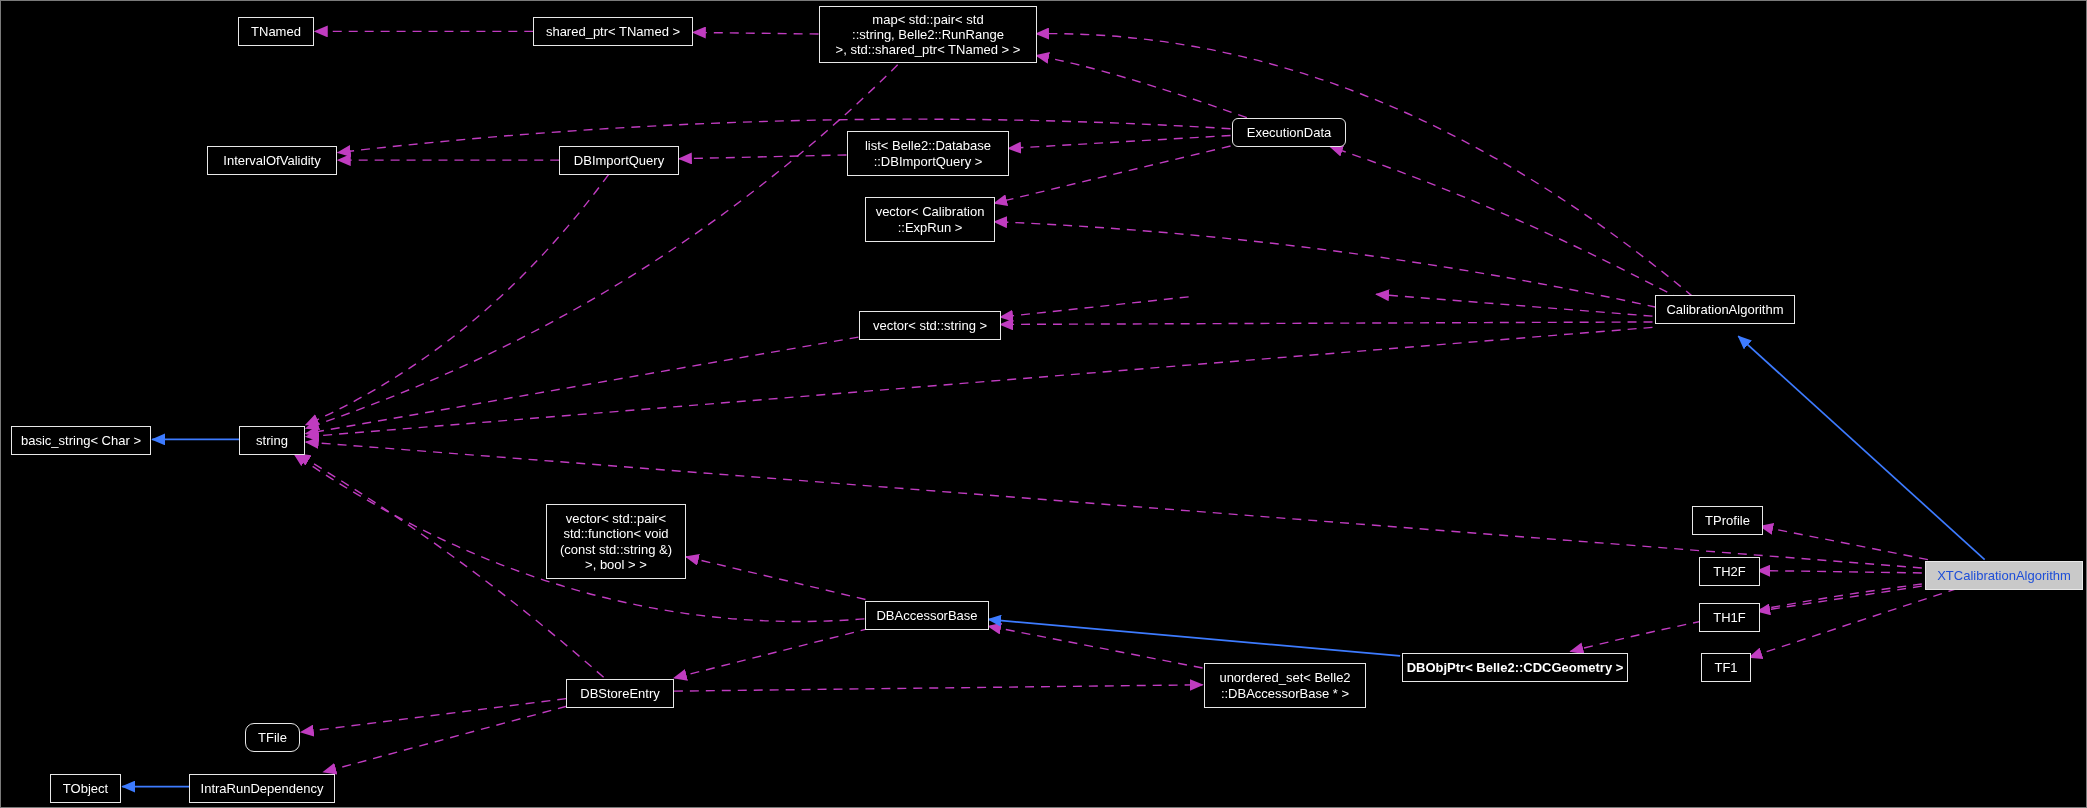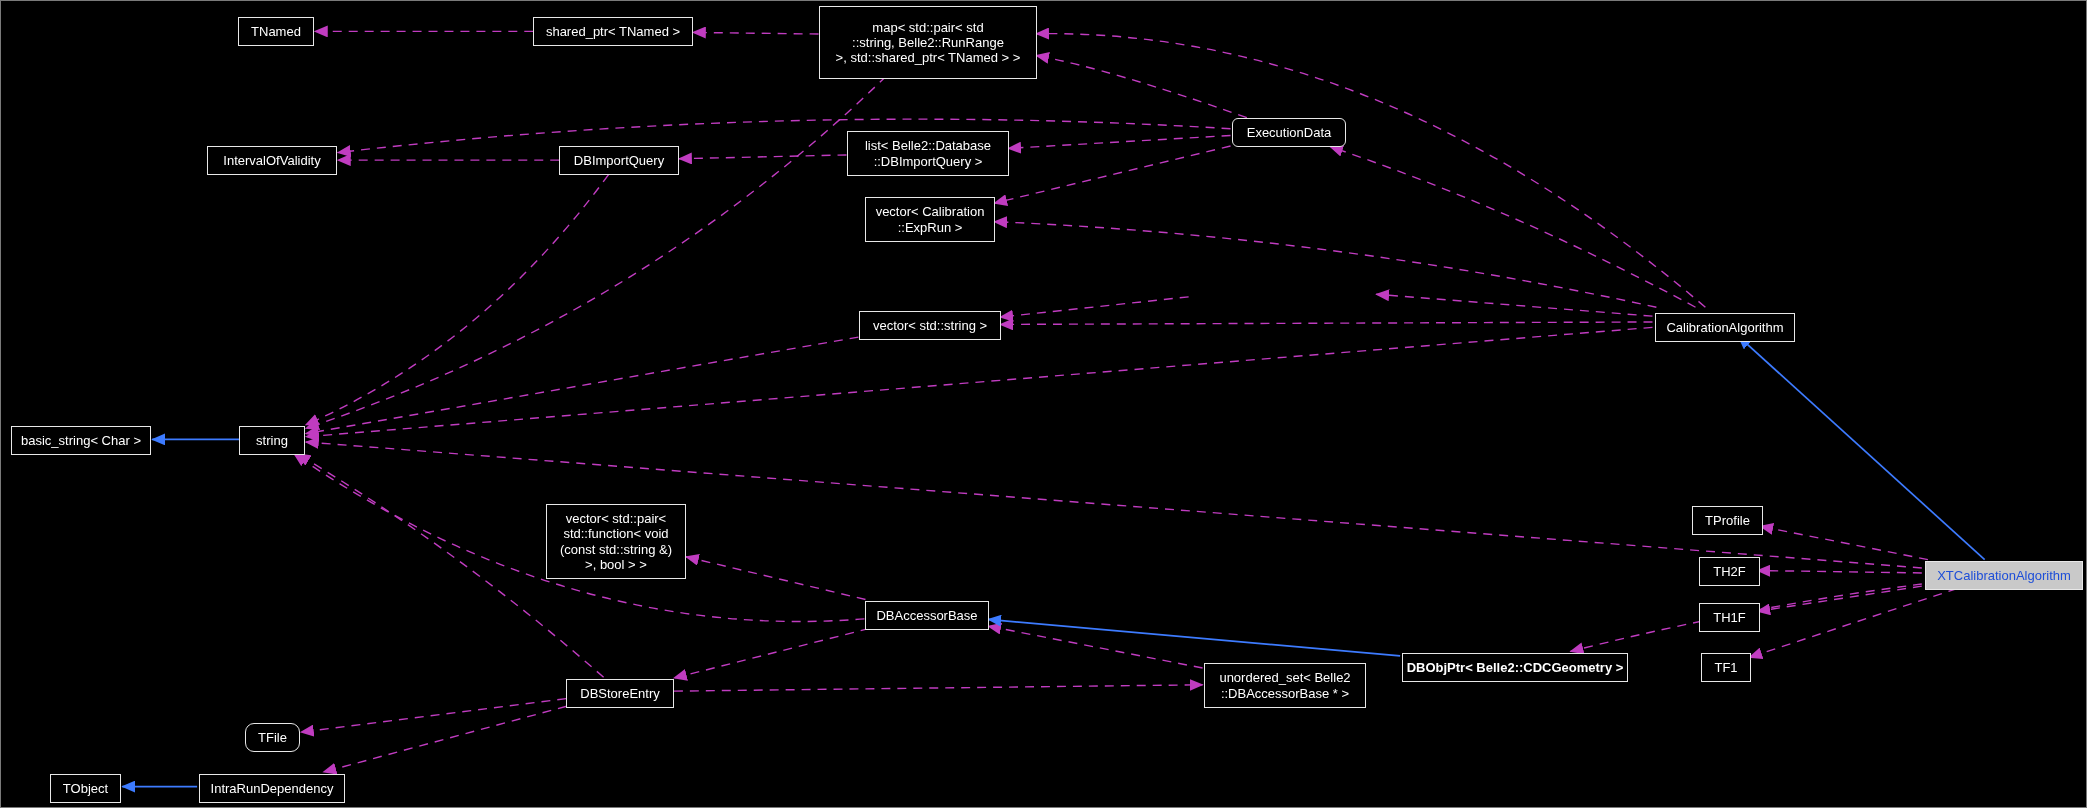--- a/index.html
+++ b/index.html
@@ -60,45 +60,45 @@
       <path d="M565,699.3374100719425 L299,733.0179856115108" fill="none" stroke="#c03cc0" stroke-width="1.4" stroke-dasharray="9,7" marker-end="url(#m-uses)"></path>
       <path d="M565.4263157894737,707 L321.5736842105263,773" fill="none" stroke="#c03cc0" stroke-width="1.4" stroke-dasharray="9,7" marker-end="url(#m-uses)"></path>
       <path d="M238,439.5 L150,439.5" fill="none" stroke="#3d7bff" stroke-width="1.7" marker-end="url(#m-inh)"></path>
       <path d="M1987.009881422925,560 L1739.990118577075,336" fill="none" stroke="#3d7bff" stroke-width="1.7" marker-end="url(#m-inh)"></path>
       <path d="M1401,656.5068027210884 L988,619.9829931972789" fill="none" stroke="#3d7bff" stroke-width="1.7" marker-end="url(#m-inh)"></path>
       <path d="M195,787.5 L120,787.5" fill="none" stroke="#3d7bff" stroke-width="1.7" marker-end="url(#m-inh)"></path>
     </svg>
   <div id="node-layer">
       <div class="node" style="left: 237px; top: 16px; width: 76px; height: 29px;">TNamed</div>
       <div class="node" style="left: 532px; top: 16px; width: 160px; height: 29px;">shared_ptr&lt; TNamed &gt;</div>
-      <div class="node" style="left: 818px; top: 5px; width: 218px; height: 73px;">map&lt; std::pair&lt; std
+      <div class="node" style="left: 818px; top: 5px; width: 218px; height: 57px;">map&lt; std::pair&lt; std
 ::string, Belle2::RunRange
  &gt;, std::shared_ptr&lt; TNamed &gt; &gt;</div>
       <div class="node" style="left: 1231px; top: 117px; width: 114px; height: 29px; border-radius: 6px;">ExecutionData</div>
       <div class="node" style="left: 206px; top: 145px; width: 130px; height: 29px;">IntervalOfValidity</div>
       <div class="node" style="left: 558px; top: 145px; width: 120px; height: 29px;">DBImportQuery</div>
       <div class="node" style="left: 846px; top: 130px; width: 162px; height: 45px;">list&lt; Belle2::Database
 ::DBImportQuery &gt;</div>
       <div class="node" style="left: 864px; top: 196px; width: 130px; height: 45px;">vector&lt; Calibration
 ::ExpRun &gt;</div>
       <div class="node" style="left: 858px; top: 310px; width: 142px; height: 29px;">vector&lt; std::string &gt;</div>
-      <div class="node" style="left: 1654px; top: 312px; width: 140px; height: 29px;">CalibrationAlgorithm</div>
+      <div class="node" style="left: 1654px; top: 294px; width: 140px; height: 29px;">CalibrationAlgorithm</div>
       <div class="node" style="left: 10px; top: 425px; width: 140px; height: 29px;">basic_string&lt; Char &gt;</div>
       <div class="node" style="left: 238px; top: 425px; width: 66px; height: 29px;">string</div>
       <div class="node" style="left: 545px; top: 503px; width: 140px; height: 75px;">vector&lt; std::pair&lt;
  std::function&lt; void
 (const std::string &amp;)
  &gt;, bool &gt; &gt;</div>
       <div class="node" style="left: 1691px; top: 505px; width: 71px; height: 29px;">TProfile</div>
       <div class="node" style="left: 1698px; top: 556px; width: 61px; height: 29px; text-align: right;">TH2F</div>
       <div class="node main" style="left: 1924px; top: 560px; width: 158px; height: 29px;">XTCalibrationAlgorithm</div>
       <div class="node" style="left: 1698px; top: 602px; width: 61px; height: 29px;">TH1F</div>
       <div class="node" style="left: 1700px; top: 652px; width: 50px; height: 29px; text-align: right;">TF1</div>
       <div class="node" style="left: 864px; top: 600px; width: 124px; height: 29px;">DBAccessorBase</div>
       <div class="node" style="left: 1401px; top: 652px; width: 226px; height: 29px; font-weight: bold;">DBObjPtr&lt; Belle2::CDCGeometry &gt;</div>
       <div class="node" style="left: 1203px; top: 662px; width: 162px; height: 45px;">unordered_set&lt; Belle2
 ::DBAccessorBase * &gt;</div>
       <div class="node" style="left: 565px; top: 678px; width: 108px; height: 29px;">DBStoreEntry</div>
       <div class="node" style="left: 244px; top: 722px; width: 55px; height: 29px; border-radius: 9px;">TFile</div>
       <div class="node" style="left: 49px; top: 773px; width: 71px; height: 29px;">TObject</div>
-      <div class="node" style="left: 198px; top: 773px; width: 146px; height: 29px;">IntraRunDependency</div>
+      <div class="node" style="left: 188px; top: 773px; width: 146px; height: 29px;">IntraRunDependency</div>
     </div>
 </div>
 
 </body></html>

